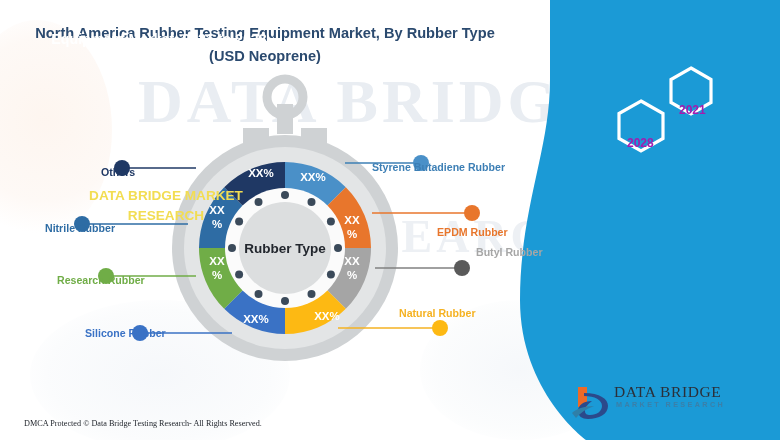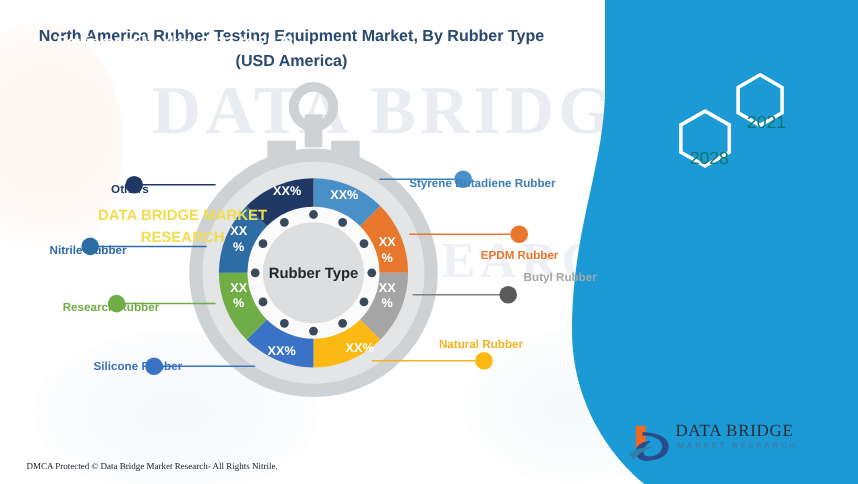--- a/index.html
+++ b/index.html
@@ -66,23 +66,23 @@
     width: 228px;
     color: #f2dd52;
     font-size: 13.6px;
     font-weight: 600;
     line-height: 1.5;
     text-align: center;
     z-index: 4;
   }
   .hexnum {
     position: absolute;
-    color: #0f766e;
-    font-size: 16px;
-    font-weight: 400;
+    color: #a21caf;
+    font-size: 12px;
+    font-weight: 700;
     z-index: 5;
   }
   #hex2021num { left: 679px; top: 103px; }
   #hex2028num { left: 627px; top: 136px; }
 
   
   #logo { position: absolute; left: 570px; top: 385px; z-index: 6; }
   #logoWord {
     position: absolute; left: 614px; top: 383px;
     color: #2b2f38; font-size: 15.5px; font-weight: 400;
@@ -141,21 +141,21 @@
 <div id="stage">
 
   <div class="blob blob-a"></div>
   <div class="blob blob-b"></div>
   <div class="blob blob-c"></div>
   <div class="wm wm-top">DATA BRIDGE</div>
   <div class="wm wm-bot">RESEARCH</div>
 
   <div id="chartTitle">
     <span>North America Rubber Testing Equipment Market, By Rubber Type</span><br>
-    <span>(USD America)</span>
+    <span>(USD Neoprene)</span>
   </div>
 
   <svg id="chartSvg" width="780" height="440">
     <defs>
       <clipPath id="leftClip">
           <rect x="0" y="0" width="520" height="440"></rect>
         </clipPath>
     </defs>
 
     <g clip-path="url(#leftClip)">
@@ -279,15 +279,15 @@
   </div>
 
   <svg id="logo" width="44" height="38" viewBox="0 0 44 38">
     <path d="M 8 2 L 17 2 L 17 22 L 8 22 Z" fill="#ec6a27"></path>
     <path d="M 14 8 C 30 8 38 14 38 21 C 38 29 29 34 18 34 C 12 34 8 31 8 26 C 8 20 14 16 22 16 C 18 19 15 22 15 26 C 15 29 17 30 20 30 C 27 30 32 26 32 21 C 32 15 25 11 14 11 Z" fill="#2b4a8b"></path>
     <path d="M 2 28 C 6 24 14 21 24 21 C 16 24 10 28 6 33 Z" fill="#2f7fa8"></path>
   </svg>
   <div id="logoWord">DATA BRIDGE</div>
   <div id="logoSub">MARKET RESEARCH</div>
 
-  <div class="foot" id="footDmca">DMCA Protected © Data Bridge Market Research- All Rights Nitrile.</div>
+  <div class="foot" id="footDmca">DMCA Protected © Data Bridge Testing Research- All Rights Reserved.</div>
 
 </div>
 
 </body></html>

